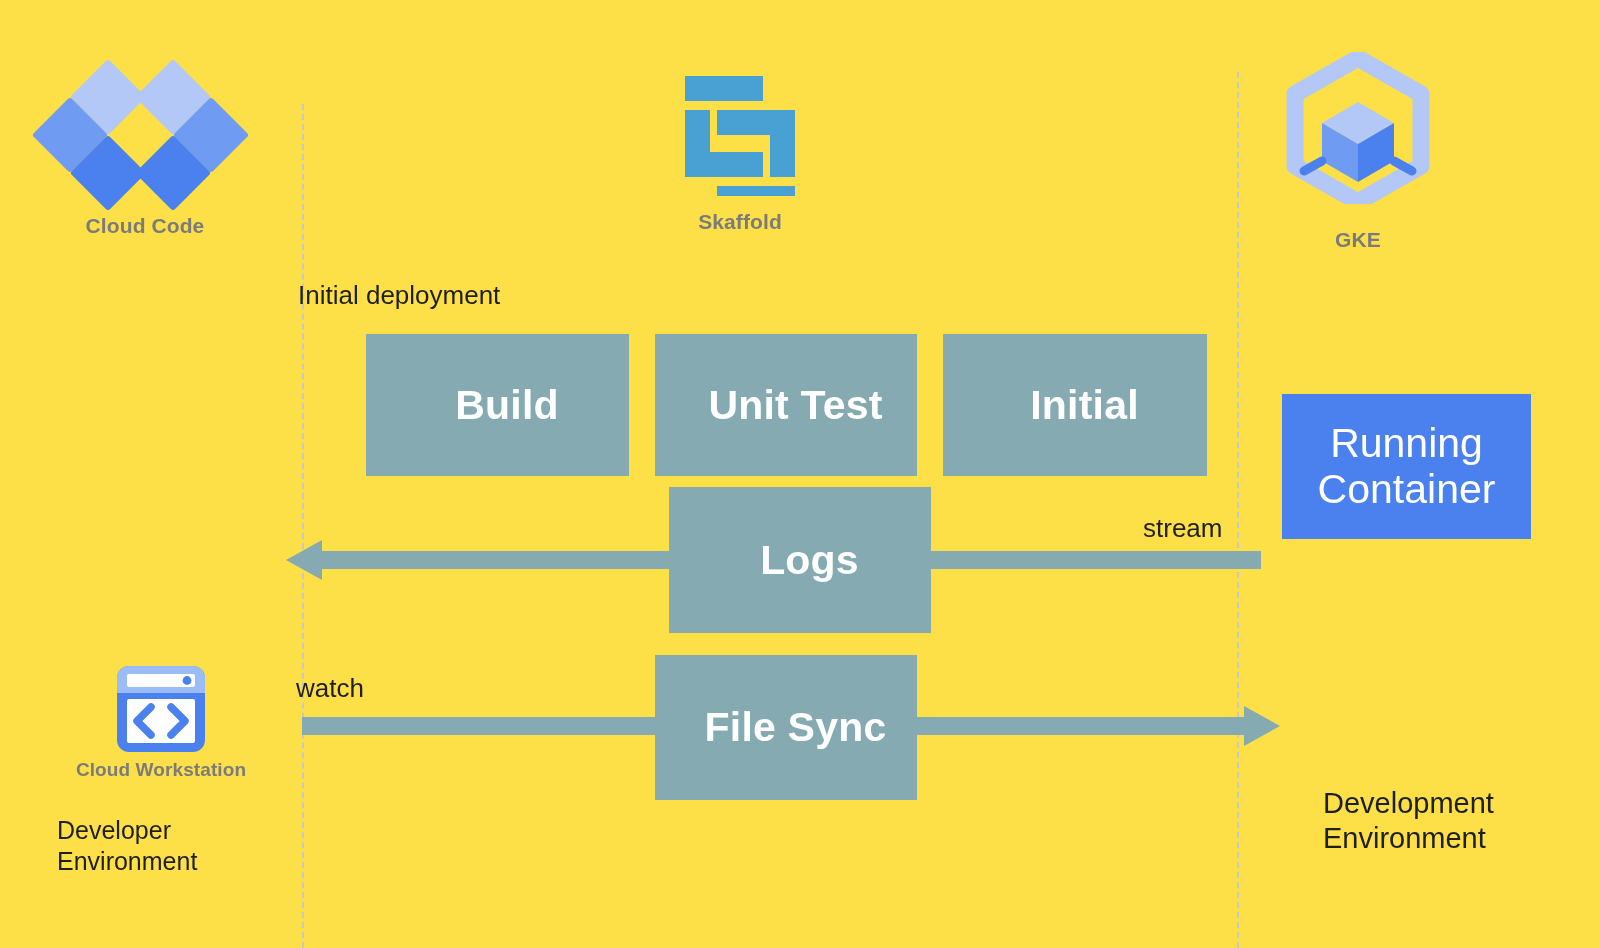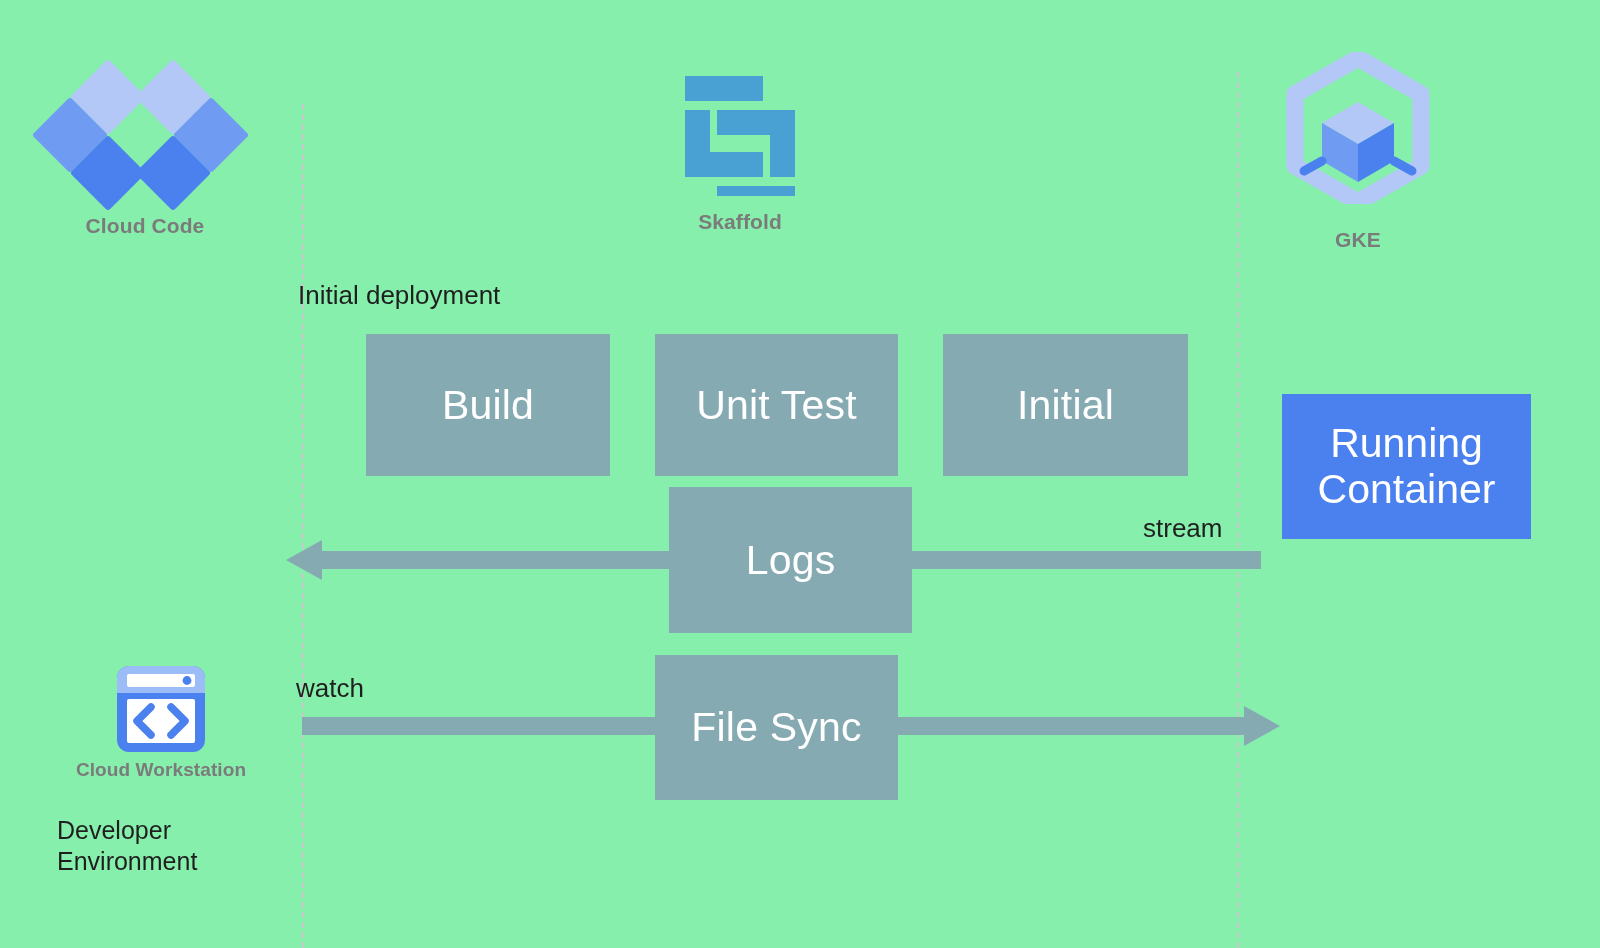--- a/index.html
+++ b/index.html
@@ -8,21 +8,21 @@
     background: #ffffff;
   }
   body {
     font-family: "Liberation Sans", sans-serif;
     -webkit-font-smoothing: antialiased;
   }
   #stage {
     position: relative;
     width: 1600px;
     height: 948px;
-    background: #86efac;
+    background: #fde047;
     overflow: hidden;
   }
 
   
   .boundary {
     position: absolute;
     width: 0;
     border-left: 2px dashed #c6c8ca;
   }
   #boundary-left  { left: 302px;  top: 104px; height: 844px; }
@@ -64,23 +64,24 @@
 
   
   .pbox {
     position: absolute;
     background: #85aab2;
     color: #ffffff;
     display: flex;
     align-items: center;
     justify-content: center;
     font-size: 41px;
-    font-weight: 400;
+    font-weight: 700;
     letter-spacing: .2px;
     line-height: 1;
+    padding-left: 19px;
   }
   #box-build    { left: 366px; top: 334px; width: 244px; height: 142px; }
   #box-unittest { left: 655px; top: 334px; width: 243px; height: 142px; }
   #box-deploy   { left: 943px; top: 334px; width: 245px; height: 142px; }
   #box-logs     { left: 669px; top: 487px; width: 243px; height: 146px; }
   #box-filesync { left: 655px; top: 655px; width: 243px; height: 145px; }
 
   
   .pbox.over { z-index: 6; }
 
@@ -232,14 +233,18 @@
 
   <div class="label" id="label-stream">stream</div>
 
   <div class="label" id="label-watch">watch</div>
 
   <div class="label" id="label-dev-ws">
     <div>Developer</div>
     <div>Environment</div>
   </div>
 
+  <div class="label" id="label-dev-env">
+    <div>Development</div>
+    <div>Environment</div>
+  </div>
 
 </div>
 
 </body></html>

